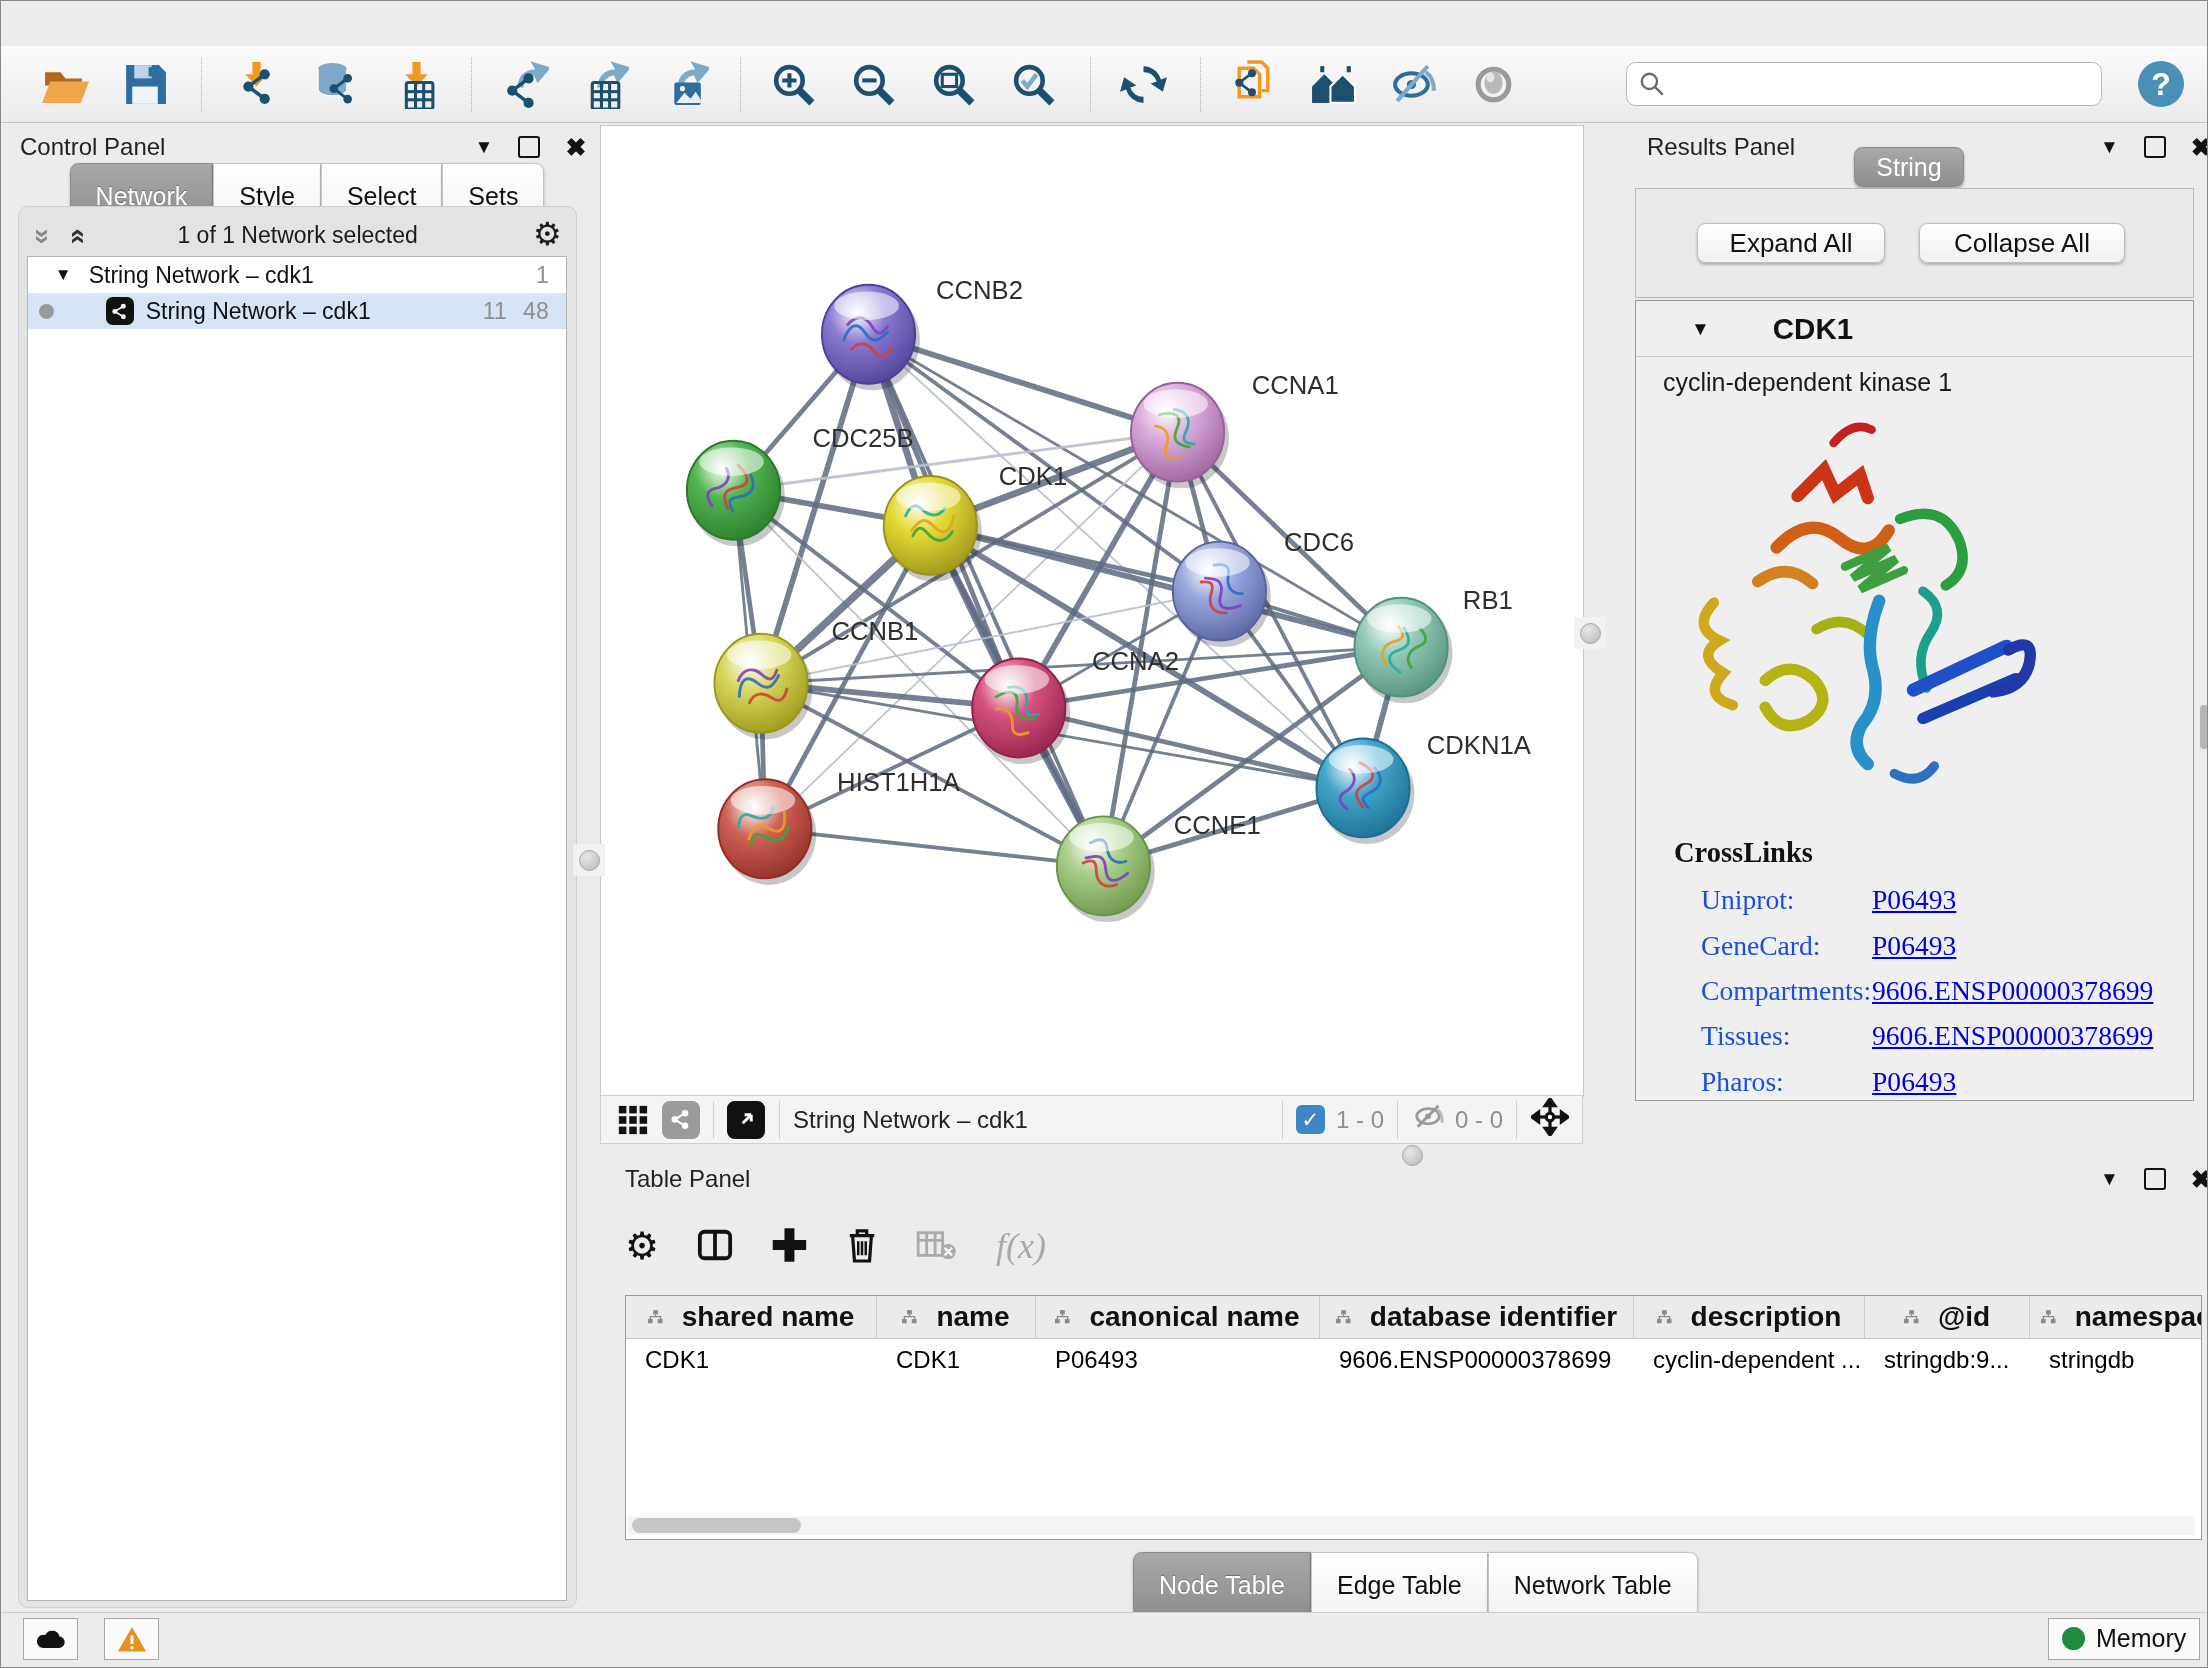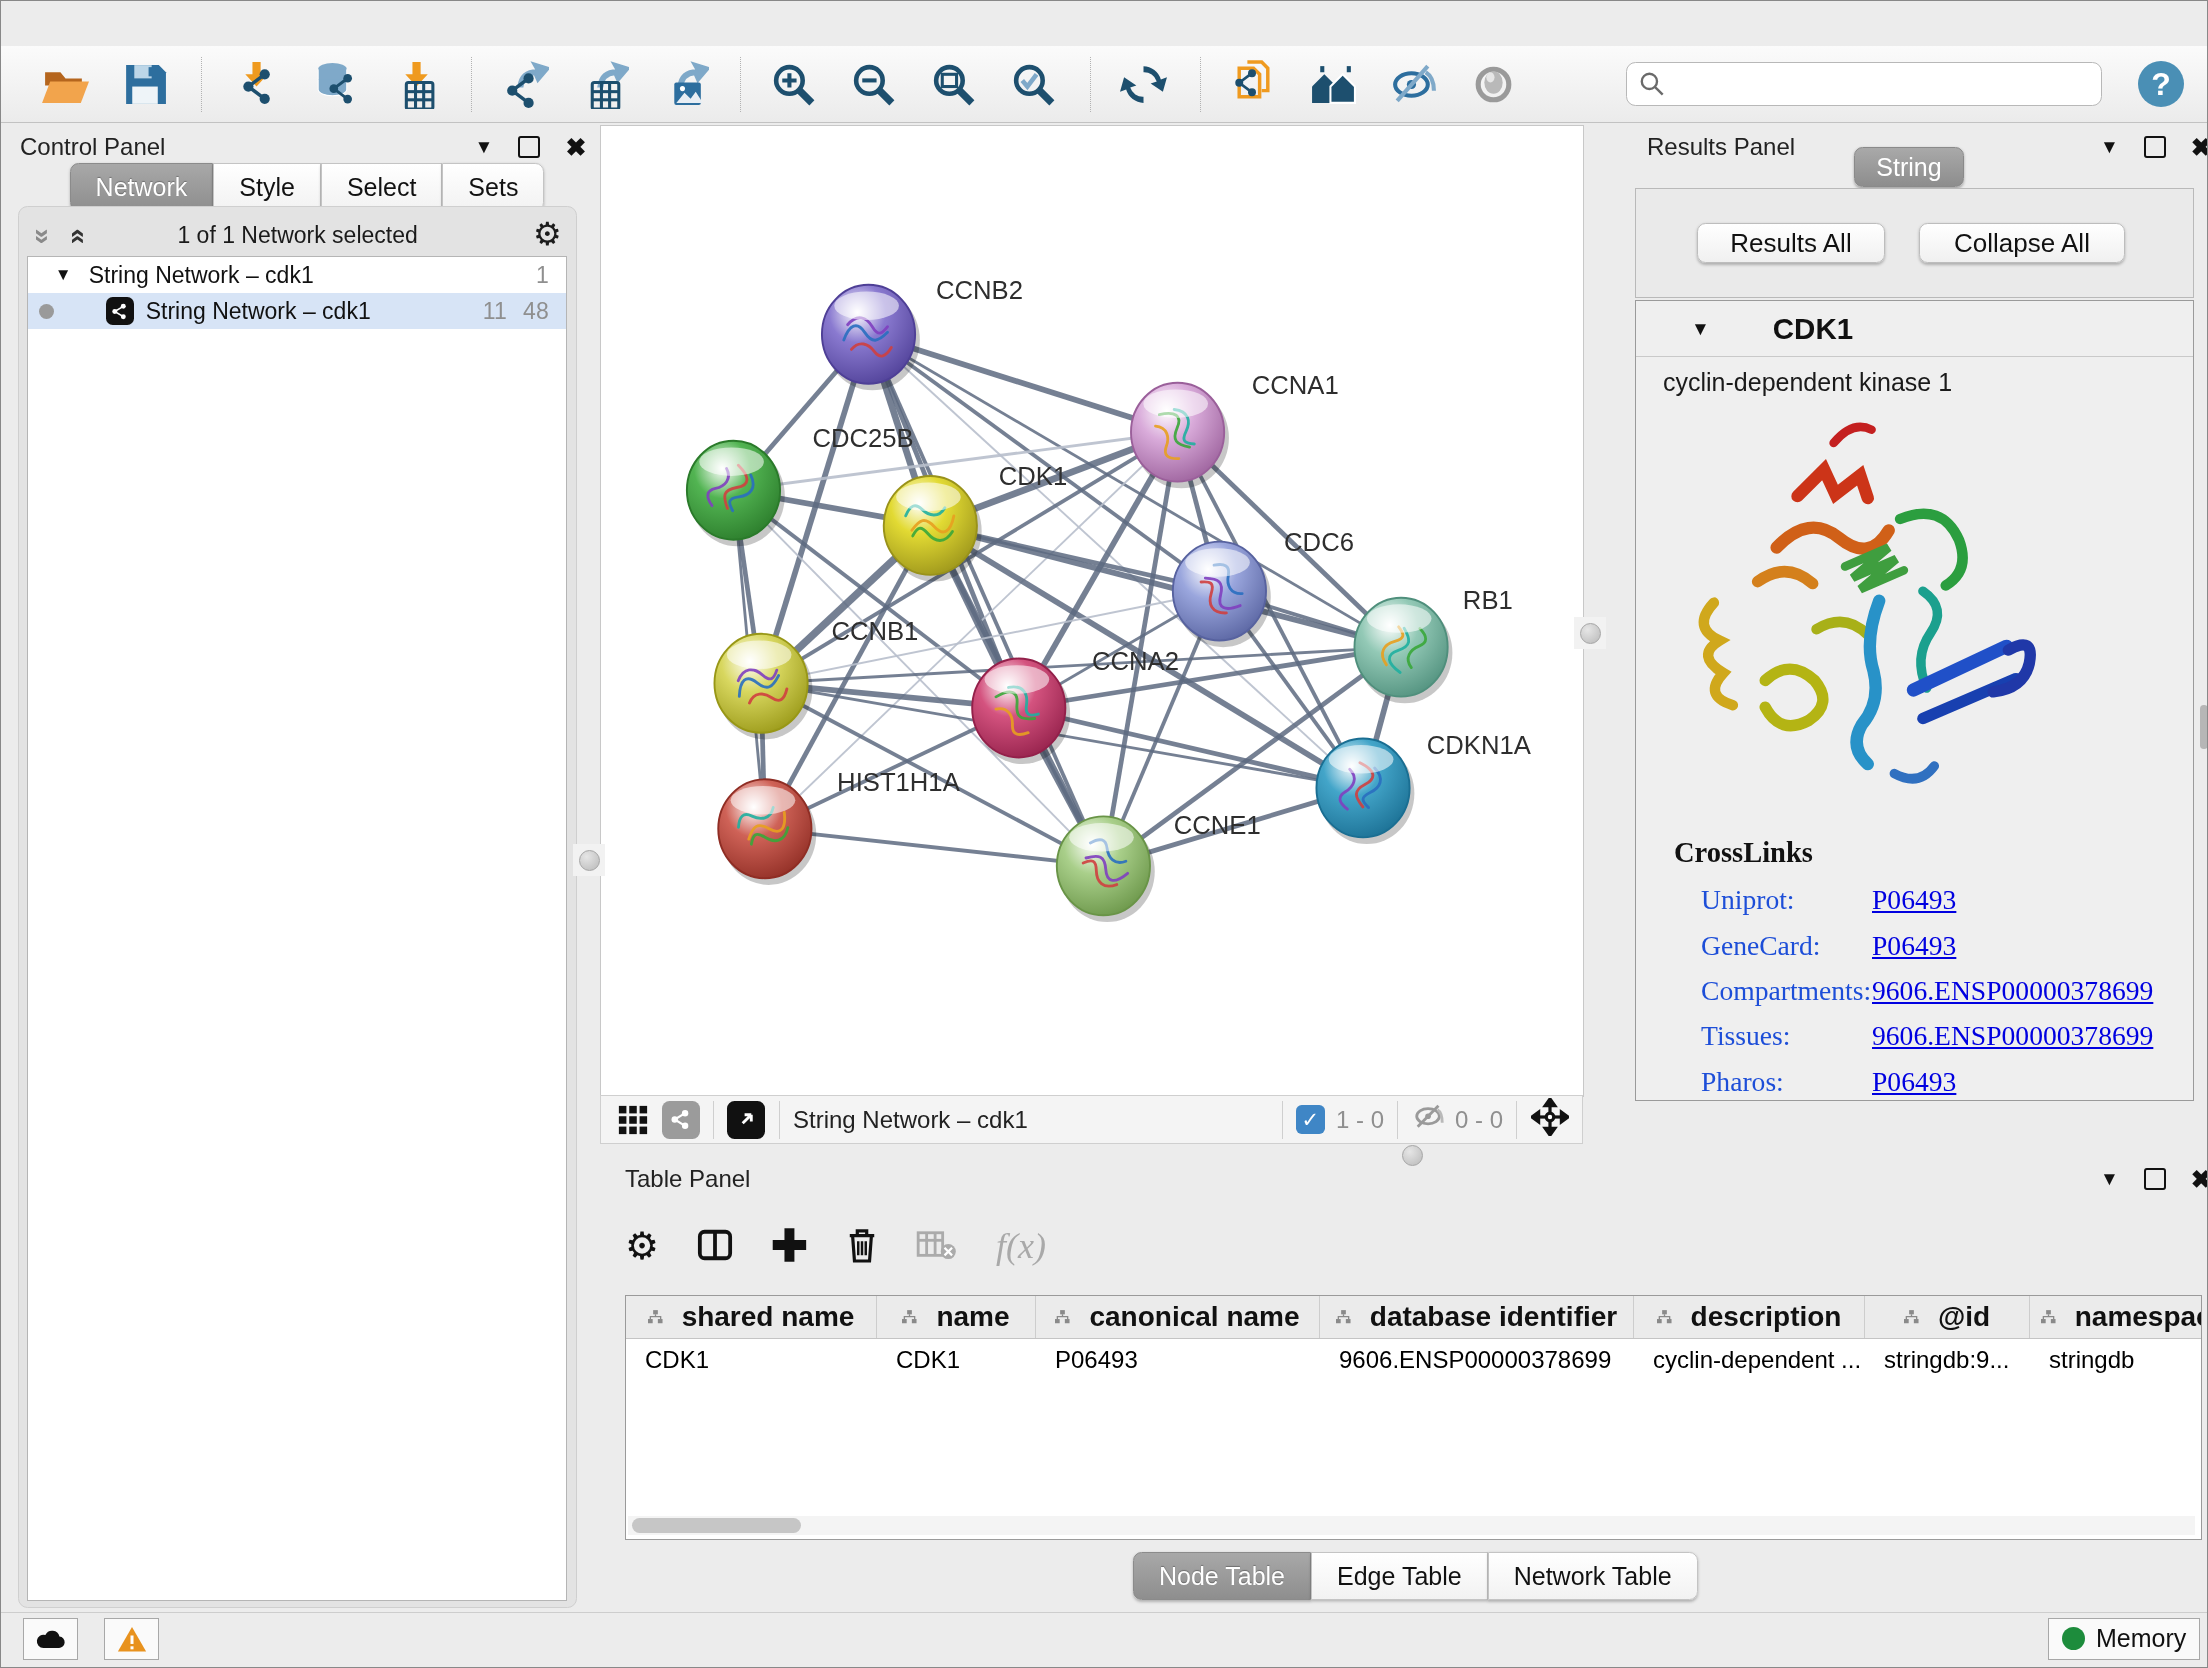--- a/index.html
+++ b/index.html
@@ -17,21 +17,21 @@
   .searchbox{margin-left:auto;width:476px;height:44px;border:1.9px solid #b8b8b8;border-radius:9.5px;background:#fff;display:flex;align-items:center;padding-left:11.4px;box-sizing:border-box;}
   .searchbox input{border:none;outline:none;font-size:23px;width:399px;background:transparent;font-family:"Liberation Sans",sans-serif;}
   .helpbtn{width:46px;height:46px;border-radius:50%;background:#4a8fb5;color:#fff;font-size:32px;font-weight:bold;display:flex;align-items:center;justify-content:center;margin:0 25px 0 36px;flex:none;}
   
   .ptitle{font-size:24px;color:#222;}
   .hicons{position:absolute;display:flex;align-items:center;gap:25px;}
   .tri{font-size:19px;color:#111;}
   .sqico{width:18px;height:18px;border:2.4px solid #111;border-radius:2.9px;}
   .xico{font-size:25px;font-weight:bold;color:#111;line-height:1;}
   .seg{display:flex;}
-  .seg .tab{height:40px;border:1px solid #c4c4c4;background:linear-gradient(#ffffff,#f2f2f2);color:#111;font-size:25px;display:flex;align-items:center;justify-content:center;padding:3px 25px;box-shadow:0 1.9px 2.9px rgba(0,0,0,.25);}
+  .seg .tab{height:40px;border:1px solid #c4c4c4;background:linear-gradient(#ffffff,#f2f2f2);color:#111;font-size:25px;display:flex;align-items:center;justify-content:center;padding:12px 25px;box-shadow:0 1.9px 2.9px rgba(0,0,0,.25);}
   .seg .tab:first-child{border-radius:8.6px 0 0 8.6px;}
   .seg .tab:last-child{border-radius:0 8.6px 8.6px 0;}
   .seg .tab.sel{background:linear-gradient(#a8a8a8,#8e8e8e);color:#fff;border-color:#8b8b8b;text-shadow:0 -1px 1px rgba(0,0,0,.3);}
   
   .cpanel{left:7.6px;top:124px;width:574px;height:1484px;}
   .cpbox{position:absolute;left:9.5px;top:81px;width:557px;height:1400px;background:#e3e3e3;border:1px solid #cfcfcf;border-radius:9.5px;}
   .netlist{position:absolute;left:7.6px;top:49px;width:538px;height:1343px;background:#fff;border:1.4px solid #b5b5b5;}
   .chev{font-size:28.5px;color:#8a8a8a;display:inline-block;transform:rotate(90deg);font-weight:bold;}
   .chevup{color:#333;}
   .gear{font-size:32px;color:#1c1c1c;line-height:1;}
@@ -606,21 +606,21 @@
 
   <div class="abs rpanel">
     <div class="ptitle abs" style="left:27px;top:7.6px">Results Panel</div>
     <div class="hicons" style="left:480px;top:9.5px">
       <span class="tri">▼</span>
       <span class="sqico"></span>
       <span class="xico">✖</span>
     </div>
     <div class="rtab">String</div>
     <div class="rbtnbox">
-      <div class="rbtn" style="left:61px;top:34px;width:186px">Results All</div>
+      <div class="rbtn" style="left:61px;top:34px;width:186px">Expand All</div>
       <div class="rbtn" style="left:283px;top:34px;width:204px">Collapse All</div>
     </div>
     <div class="rbox">
       <div class="rhdr">
         <span class="tri" style="margin-left:55px">▼</span>
         <span class="gene" style="margin-left:63px">CDK1</span>
       </div>
       <div class="rdesc">cyclin-dependent kinase 1</div>
       <svg width="399" height="418" viewBox="0 0 420 440" style="margin:7.6px 0 0 38px">
         <g fill="none" stroke-linecap="round">

